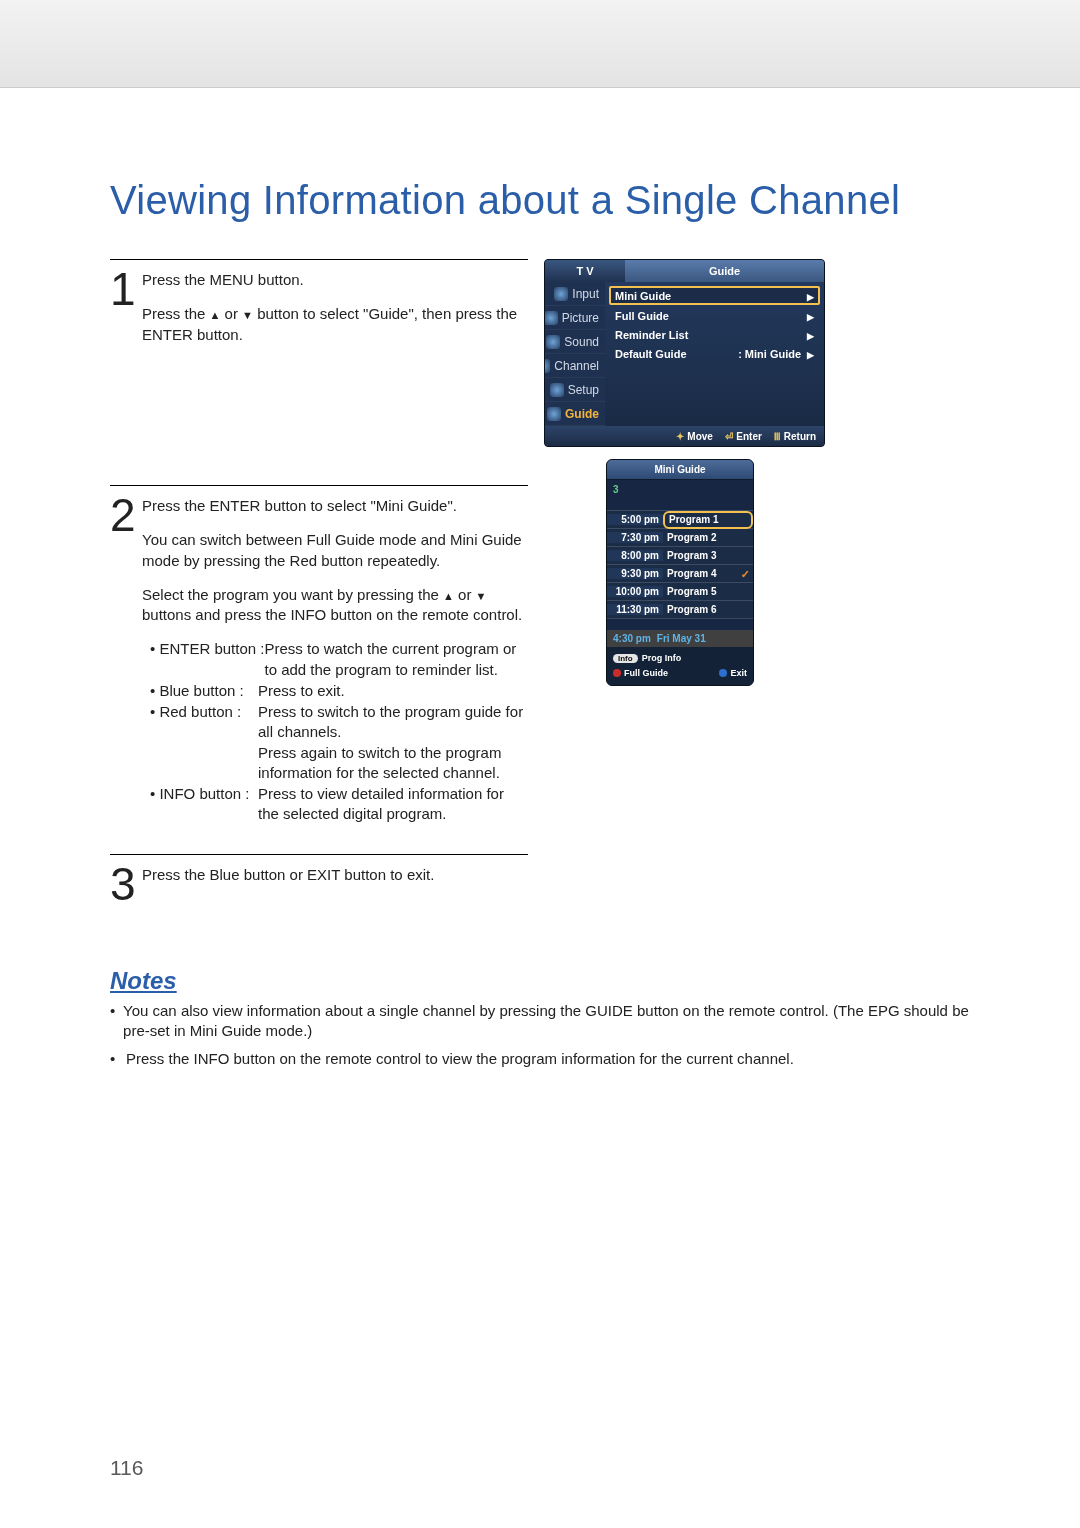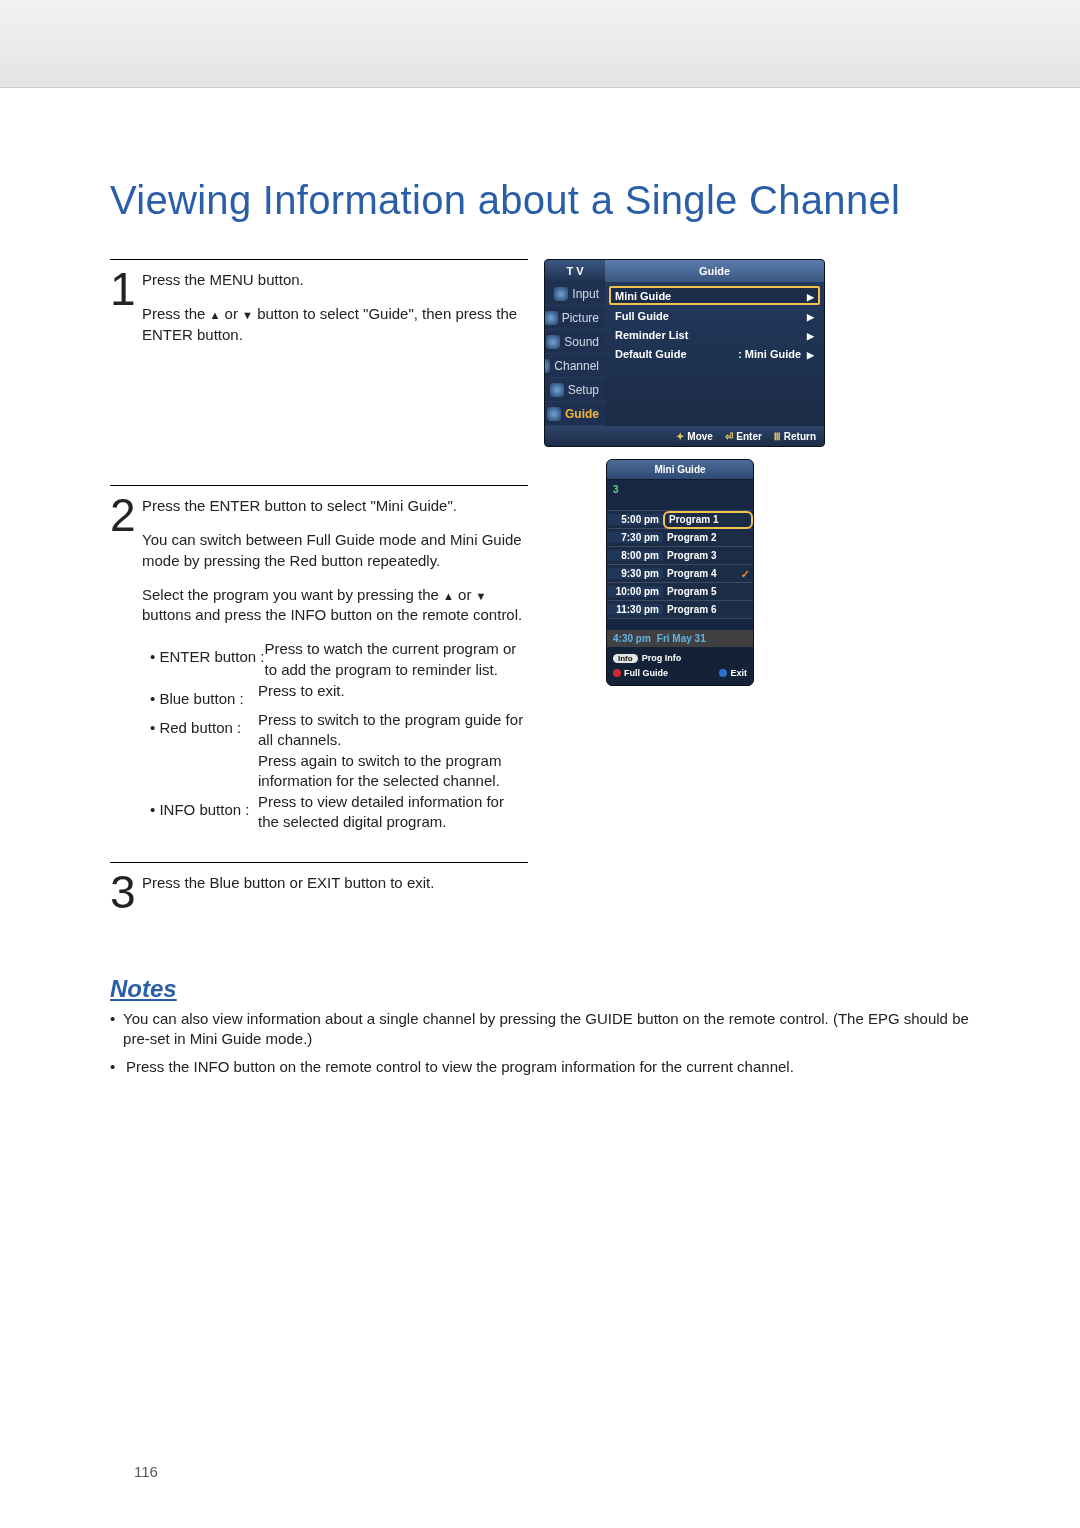--- a/index.html
+++ b/index.html
@@ -48,61 +48,60 @@
   .hr-top {
     border: none;
     border-top: 1px solid #000;
     margin-bottom: 6px;
   }
   hr.sep { border:none; border-top:1px solid #000; margin: 28px 0 6px 0; }
   .arrow-up::before { content: "▲"; font-size: 11px; }
   .arrow-down::before { content: "▼"; font-size: 11px; }
   ul.bullets { list-style: none; padding-left: 8px; }
   ul.bullets > li { display:flex; margin-bottom:1px; }
-  ul.bullets .lbl { min-width: 108px; margin-top: 8px; }
+  ul.bullets .lbl { min-width: 108px; }
   ul.bullets .lbl .dot::before { content:"• "; }
   ul.bullets .txt { flex:1; }
   .notes-heading {
     font-family: "Helvetica Neue Condensed", "Arial Narrow", Arial, sans-serif;
     font-style: italic;
     font-weight: 700;
     font-size: 24px;
     color: #2b5ea8;
     text-decoration: underline;
     margin-top: 60px;
     margin-bottom: 6px;
   }
   .notes-list { list-style: none; font-size:15px; font-weight:300; color:#222; line-height:1.35; }
   .notes-list li { display:flex; margin-bottom:8px; }
   .notes-list li::before { content:"•"; width:16px; }
   .page-num {
     position:absolute;
     bottom: 48px;
     left: 110px;
-    font-size: 15px;
+    font-size: 21px;
     color:#585858;
-    margin-left:24px;
   }
 
   
   .osd1 {
     width: 281px;
     background:#1f3150;
     border:1px solid #0a1220;
     border-radius:4px;
     font-size:11px;
     color:#fff;
     overflow:hidden;
   }
   .osd1-header {
     display:flex;
     height:22px;
   }
   .osd1-header .tv {
-    width:60px; text-align:center; line-height:22px;
+    width:80px; text-align:center; line-height:22px;
     background: linear-gradient(#3a5780,#1f3150);
     font-weight:700;
   }
   .osd1-header .guide {
     flex:1; text-align:center; line-height:22px;
     background: linear-gradient(#5a7bab,#3a5780);
     font-weight:700;
   }
   .osd1-body { display:flex; }
   .osd1-side {

